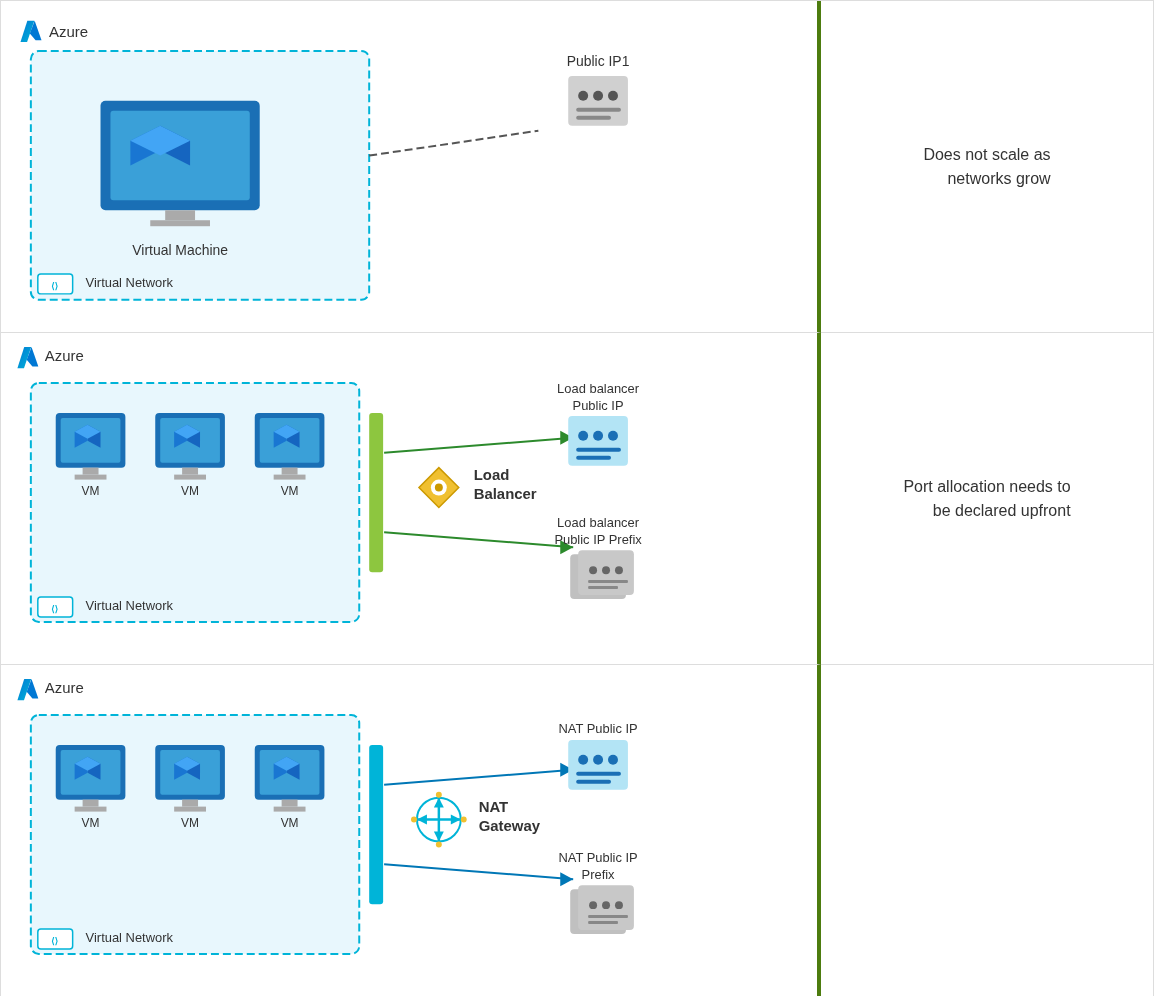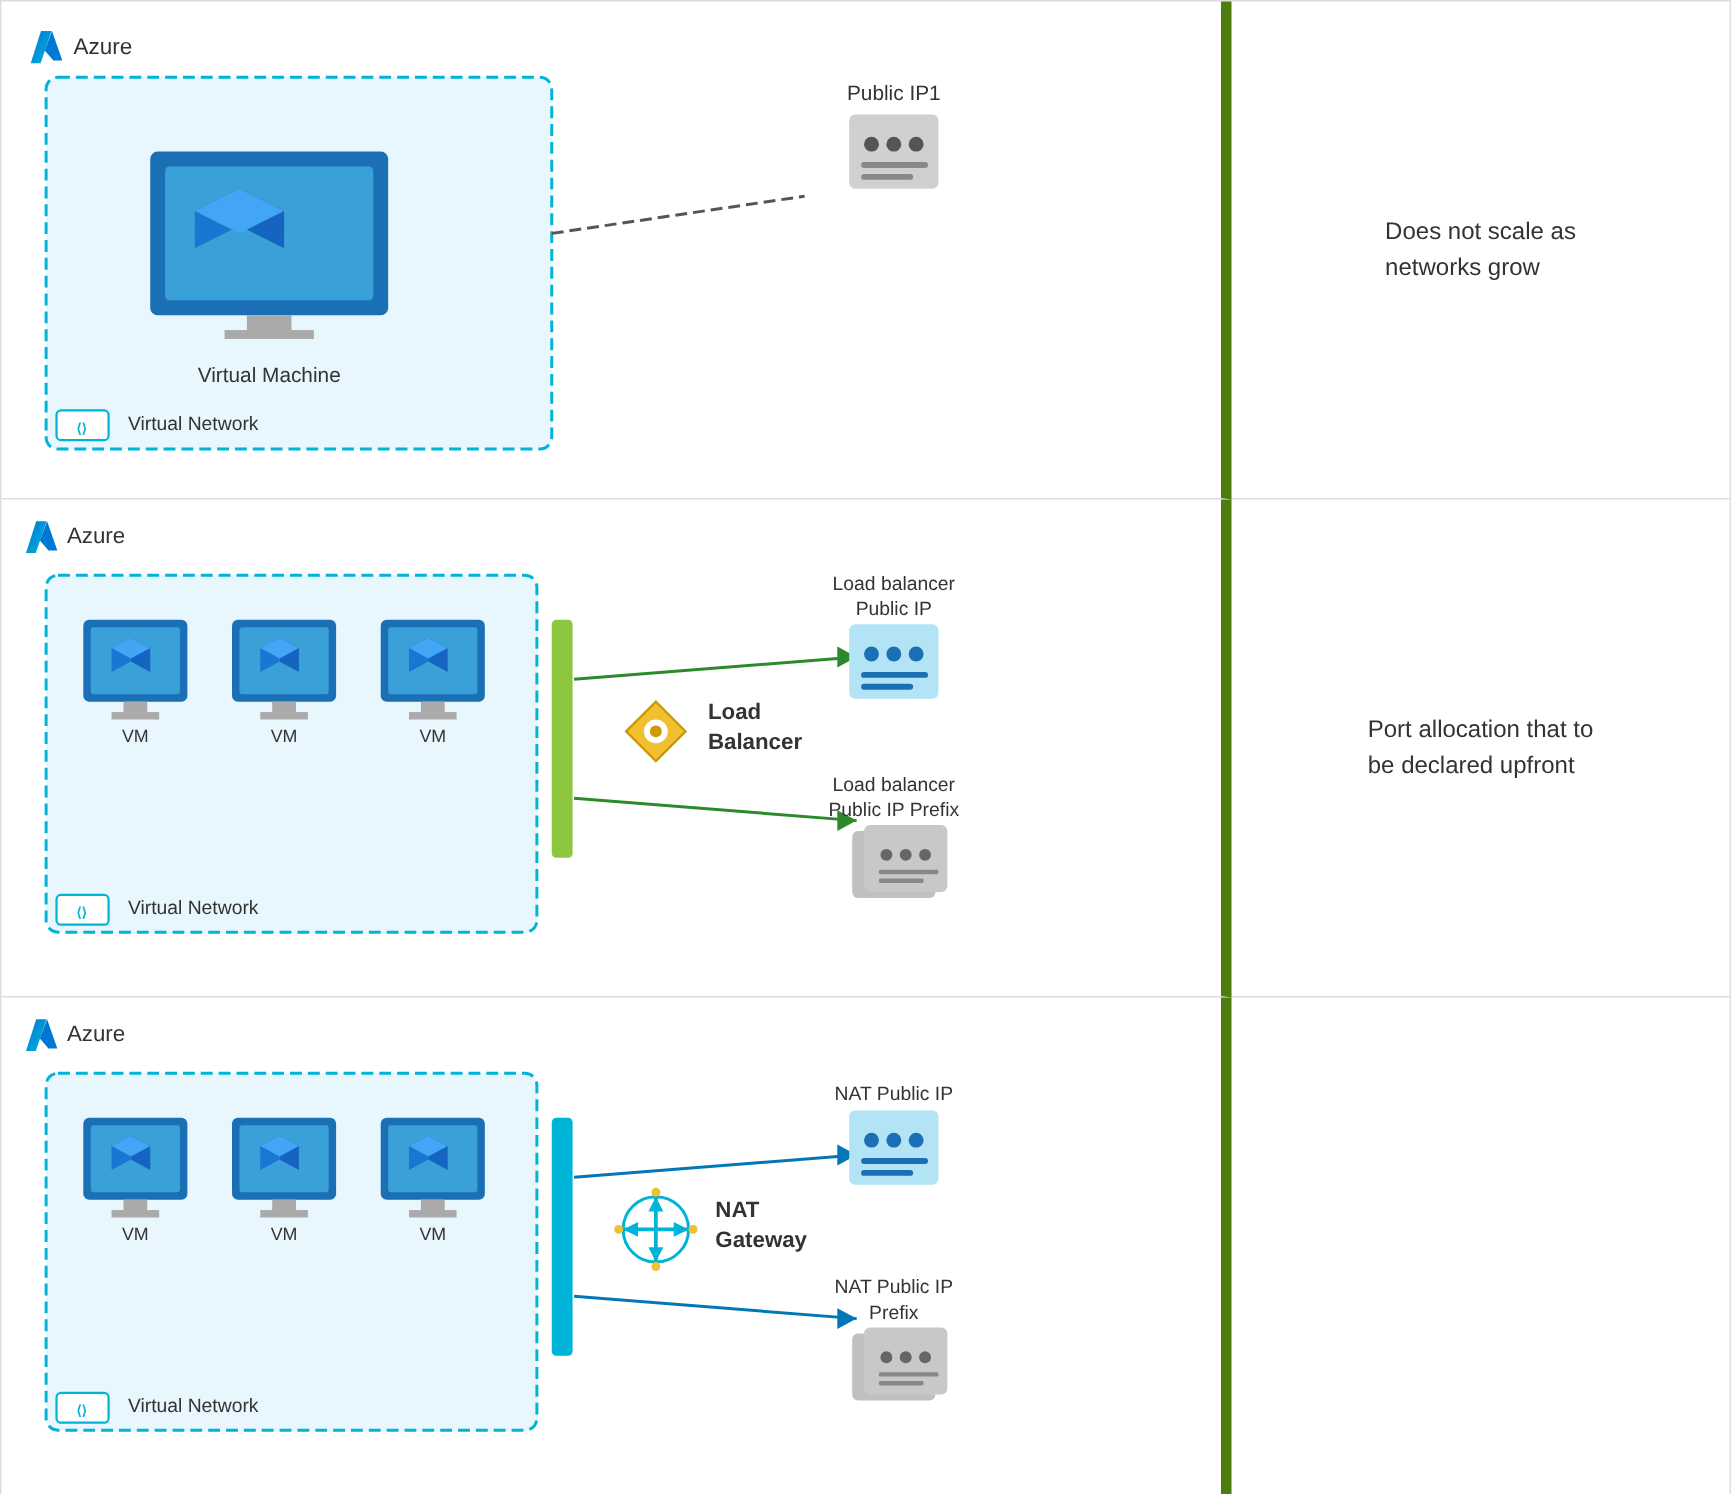--- a/index.html
+++ b/index.html
@@ -12,32 +12,32 @@
     }
 
     .grid {
       display: grid;
       grid-template-columns: 820px 1fr;
       grid-template-rows: 332px 332px 332px;
       border: 1px solid #ddd;
     }
 
     .cell-diagram {
-      border-right: 7px solid #4d7c0f;
+      border-right: 4px solid #4d7c0f;
       border-bottom: 1px solid #ddd;
       padding: 20px;
       position: relative;
     }
 
     .cell-desc {
       border-bottom: 1px solid #ddd;
       display: flex;
       align-items: center;
       justify-content: center;
-      text-align: left;
+      text-align: right;
       padding: 20px 30px;
       font-size: 16px;
       color: #333;
       line-height: 1.5;
     }
 
     
     .azure-label {
       display: flex;
       align-items: center;
@@ -195,21 +195,21 @@
       <rect x="580" y="218" width="56" height="45" rx="4" fill="#c8c8c8"></rect>
       <circle cx="595" cy="238" r="4" fill="#666"></circle>
       <circle cx="608" cy="238" r="4" fill="#666"></circle>
       <circle cx="621" cy="238" r="4" fill="#666"></circle>
       <rect x="590" y="248" width="40" height="3" rx="1" fill="#888"></rect>
       <rect x="590" y="254" width="30" height="3" rx="1" fill="#888"></rect>
     </svg>
   </div>
 
   <div class="cell-desc">
-    <span style="white-space:pre-line;">Port allocation that to
+    <span style="white-space:pre-line;">Port allocation needs to
 be declared upfront</span>
   </div>
 
   <div class="cell-diagram" style="position:relative;">
     <svg viewBox="0 0 820 332" style="width:100%;height:100%;position:absolute;top:0;left:0;">
 
       <svg x="15" y="12" width="24" height="24" viewBox="0 0 96 96">
         <defs>
             <linearGradient id="g3" x1="0%" y1="0%" x2="100%" y2="100%">
               <stop offset="0%" style="stop-color:#0078d4"></stop>

